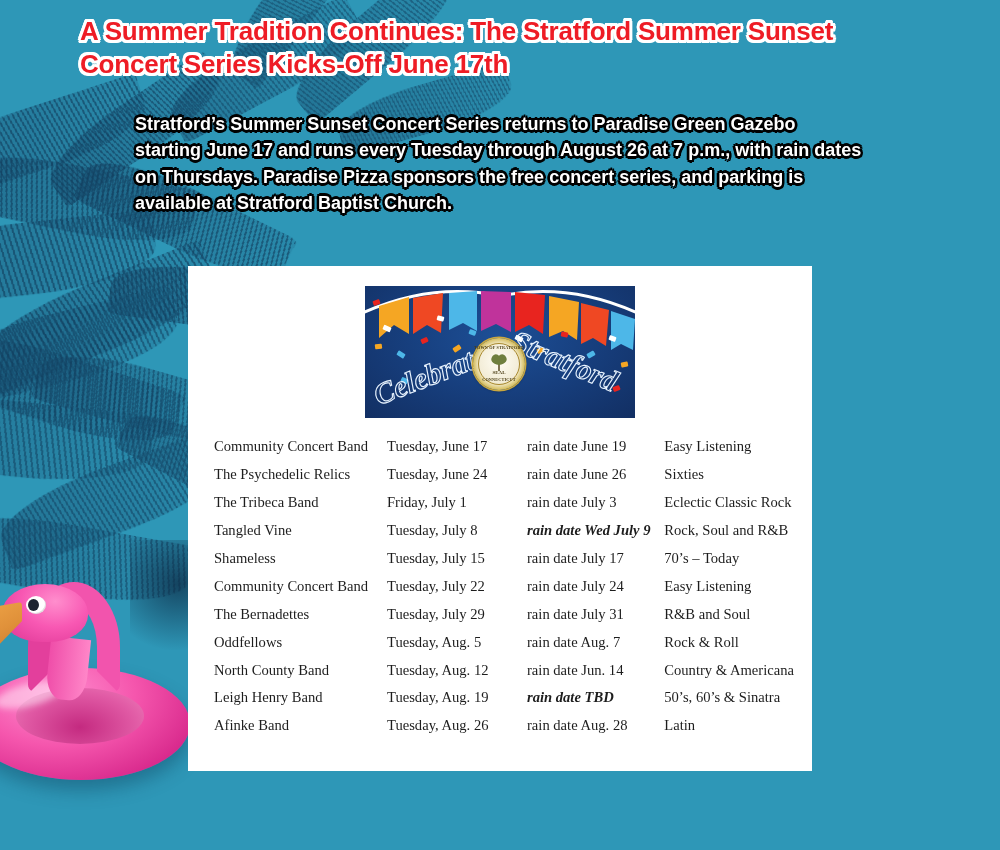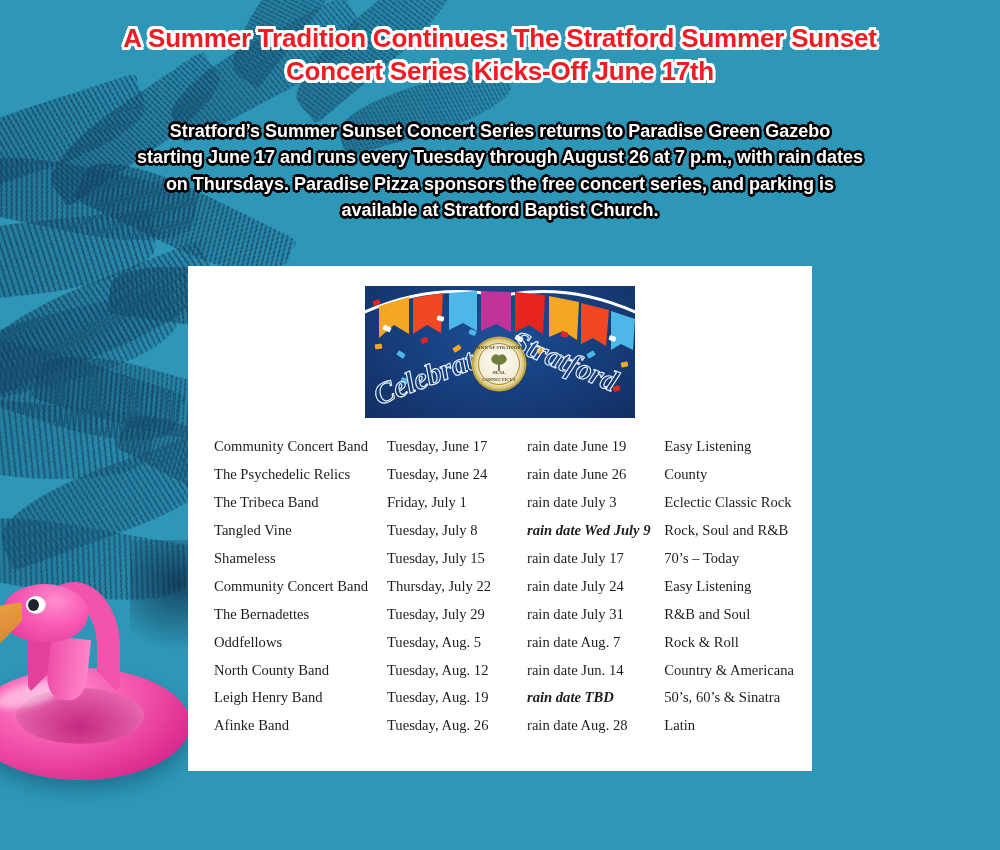--- a/index.html
+++ b/index.html
@@ -80,21 +80,21 @@
     clip-path:polygon(0% 18%, 100% 0%, 100% 34%, 38% 100%, 10% 66%);
     border-radius:4px;
   }
 
   .dark-blob{
     position:absolute; left:130px; top:540px; width:120px; height:110px;
     background:radial-gradient(ellipse at 40% 40%, rgba(13,45,72,.75), rgba(13,45,72,0) 72%);
   }
 
   
-  #headings { position:relative; z-index:3; padding-top:22px; text-align:center; }
+  #headings { position:relative; z-index:3; padding-top:15px; text-align:left; }
 
   #page-title {
     font-size:26px; font-weight:bold; line-height:1.26;
     color:#ee1c25; letter-spacing:-.2px;
     max-width:840px; margin:0 auto;
     -webkit-text-stroke:0px;
     text-shadow:
       -2.4px -2.4px 0 #fff,  2.4px -2.4px 0 #fff,
       -2.4px  2.4px 0 #fff,  2.4px  2.4px 0 #fff,
       -3px 0 0 #fff, 3px 0 0 #fff, 0 -3px 0 #fff, 0 3px 0 #fff,
@@ -299,21 +299,21 @@
         <tr>
           <td class="c-band">Community Concert Band</td>
           <td class="c-date">Tuesday, June 17</td>
           <td class="c-rain">rain date June 19</td>
           <td class="c-genre">Easy Listening</td>
         </tr>
         <tr>
           <td class="c-band">The Psychedelic Relics</td>
           <td class="c-date">Tuesday, June 24</td>
           <td class="c-rain">rain date June 26</td>
-          <td class="c-genre">County</td>
+          <td class="c-genre">Sixties</td>
         </tr>
         <tr>
           <td class="c-band">The Tribeca Band</td>
           <td class="c-date">Friday, July 1</td>
           <td class="c-rain">rain date July 3</td>
           <td class="c-genre">Eclectic Classic Rock</td>
         </tr>
         <tr>
           <td class="c-band">Tangled Vine</td>
           <td class="c-date">Tuesday, July 8</td>
@@ -321,21 +321,21 @@
           <td class="c-genre">Rock, Soul and R&amp;B</td>
         </tr>
         <tr>
           <td class="c-band">Shameless</td>
           <td class="c-date">Tuesday, July 15</td>
           <td class="c-rain">rain date July 17</td>
           <td class="c-genre">70’s – Today</td>
         </tr>
         <tr>
           <td class="c-band">Community Concert Band</td>
-          <td class="c-date">Thursday, July 22</td>
+          <td class="c-date">Tuesday, July 22</td>
           <td class="c-rain">rain date July 24</td>
           <td class="c-genre">Easy Listening</td>
         </tr>
         <tr>
           <td class="c-band">The Bernadettes</td>
           <td class="c-date">Tuesday, July 29</td>
           <td class="c-rain">rain date July 31</td>
           <td class="c-genre">R&amp;B and Soul</td>
         </tr>
         <tr>

